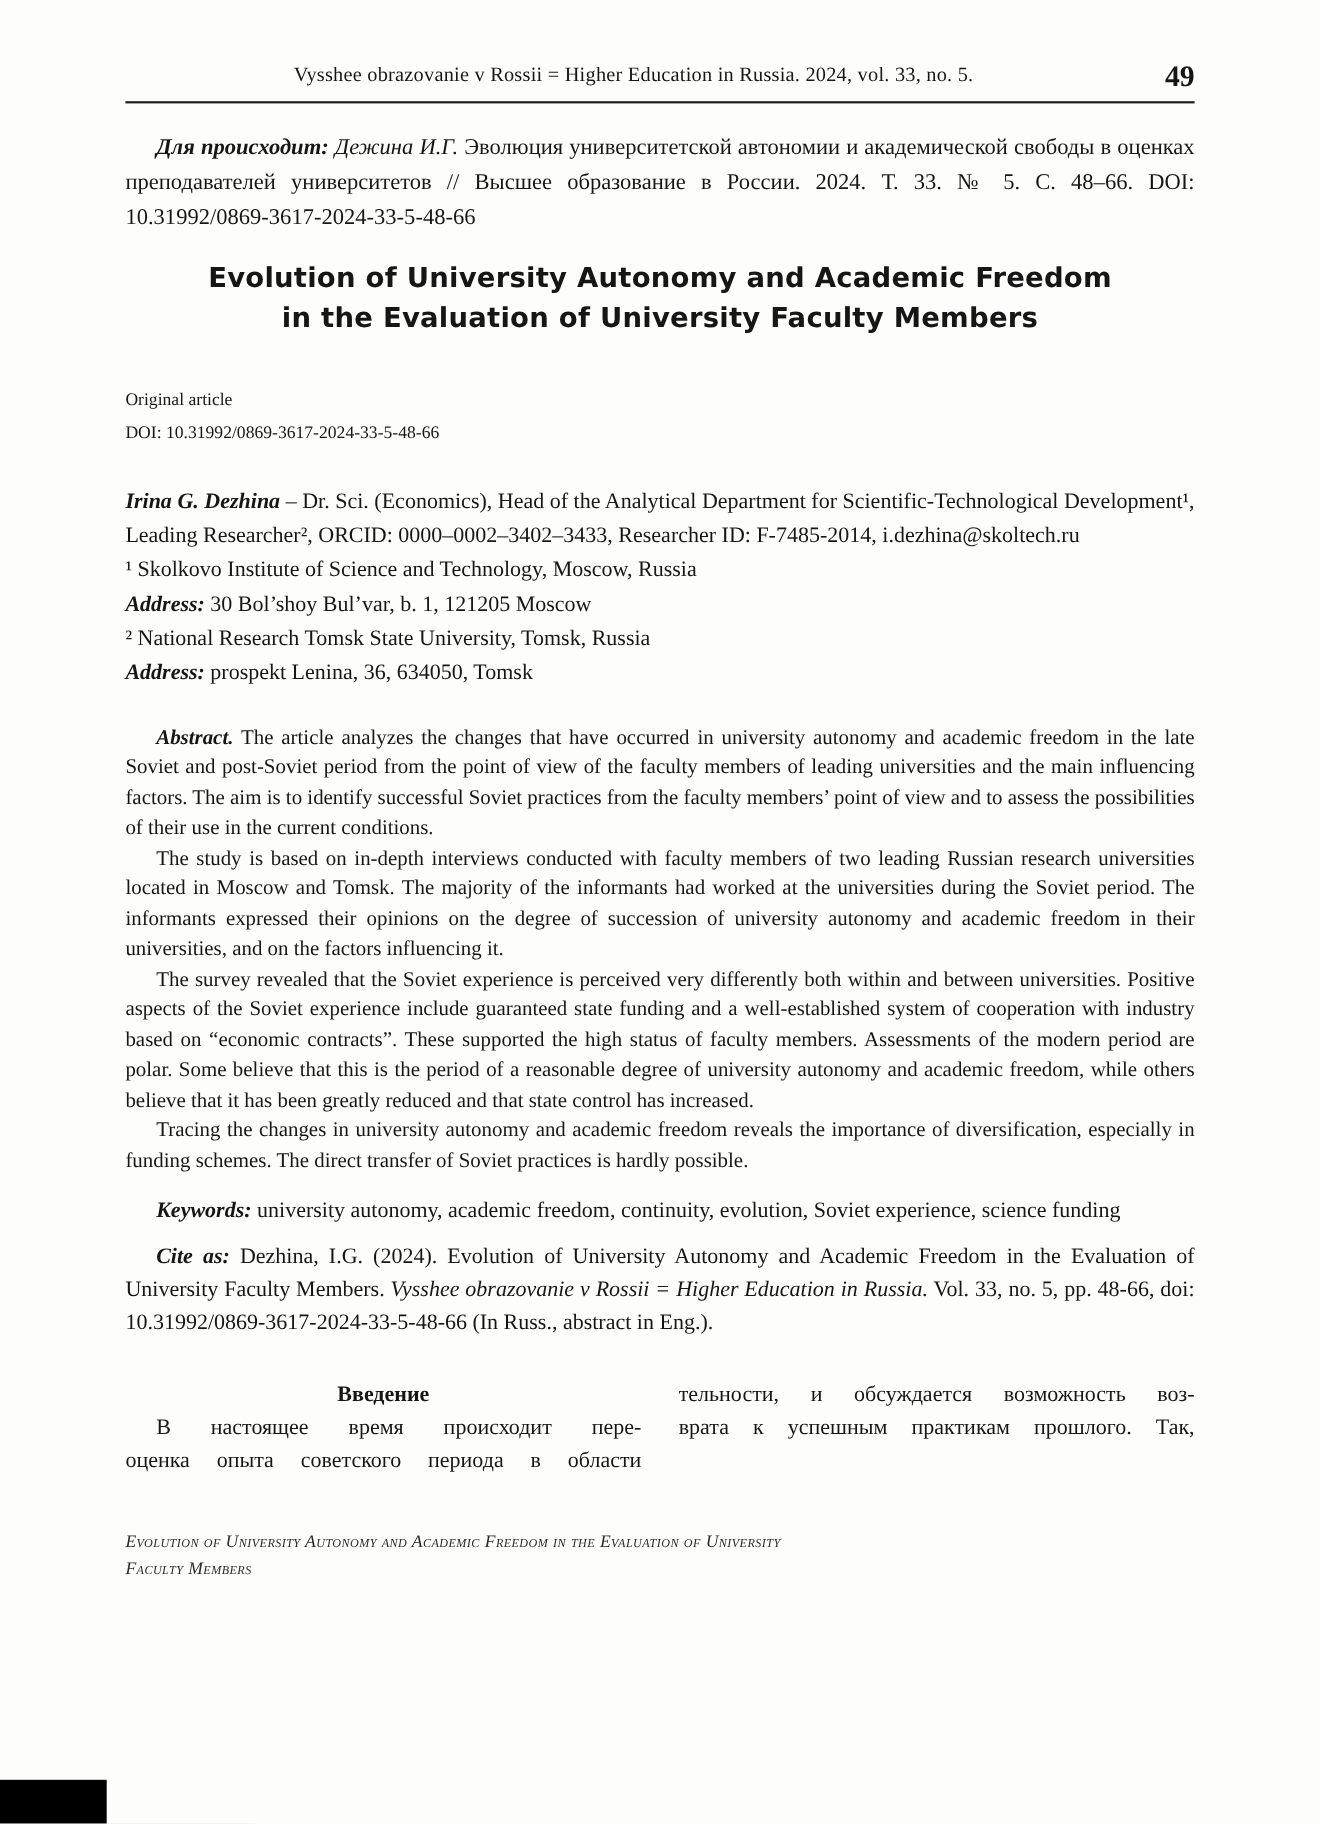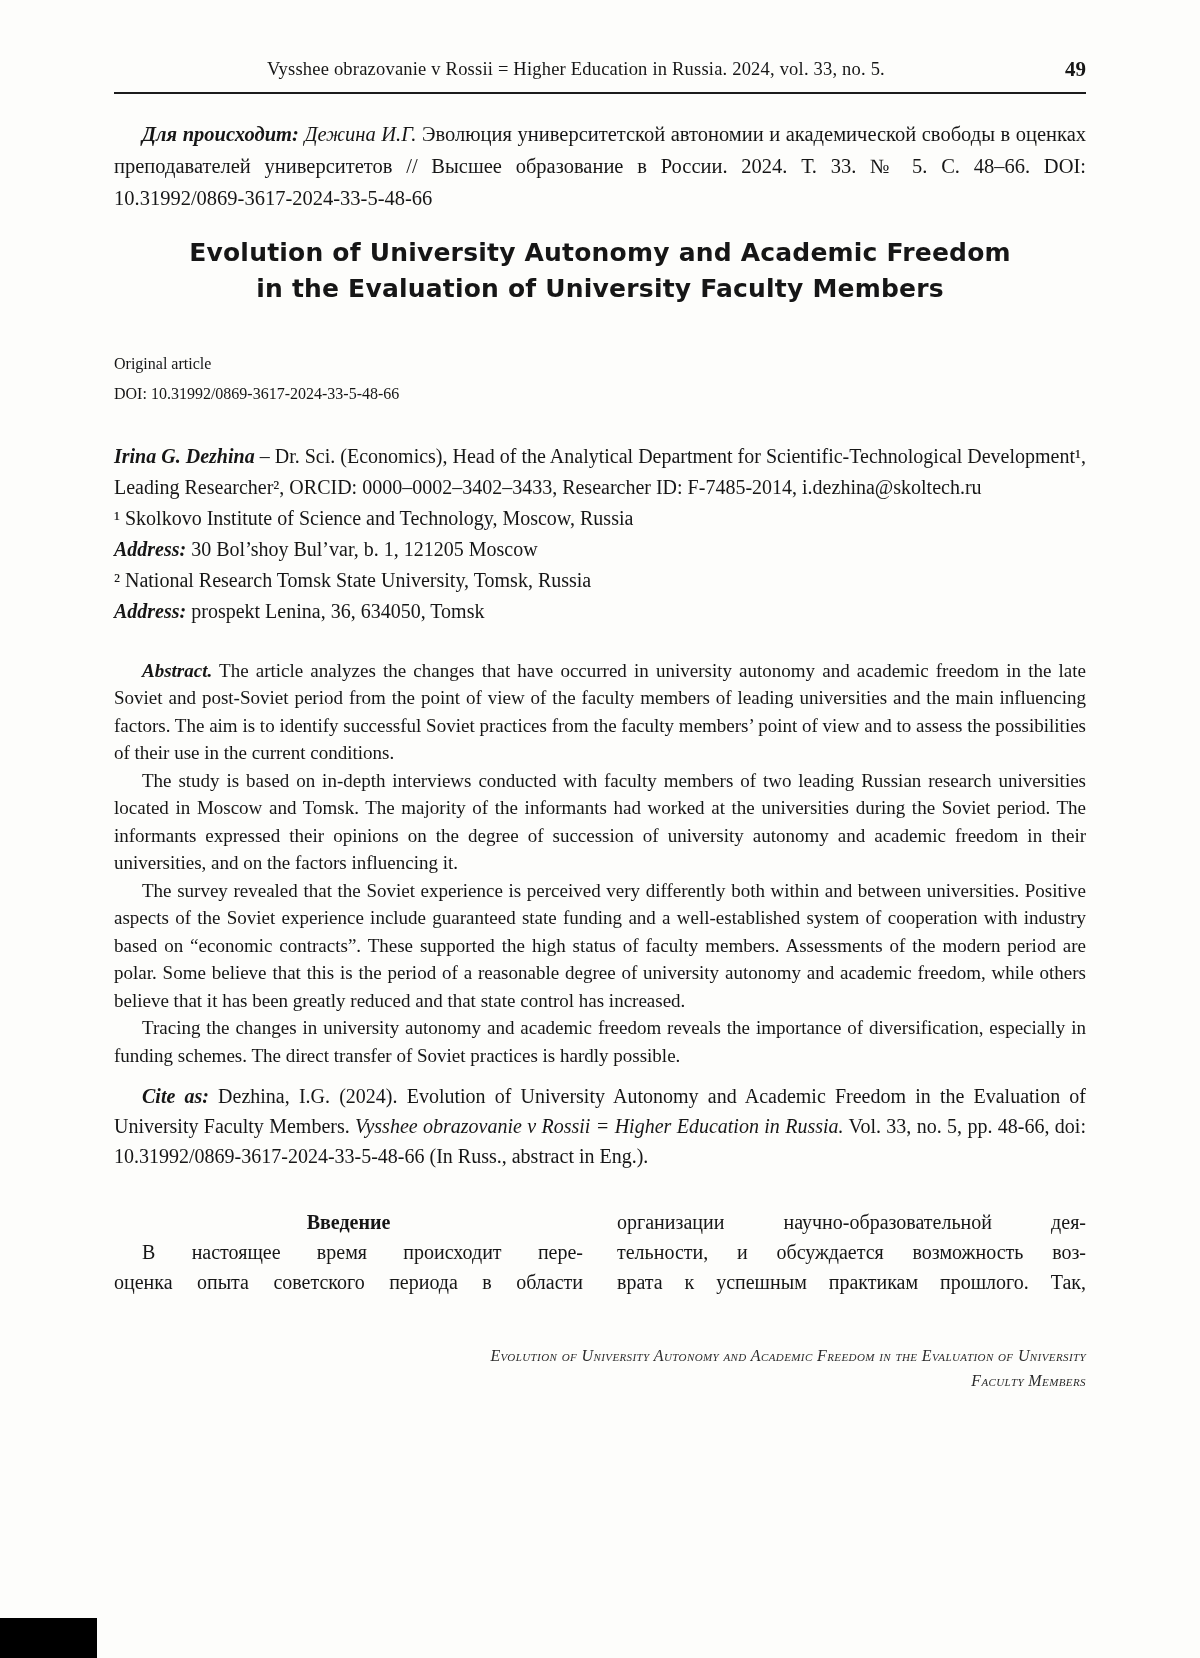--- a/index.html
+++ b/index.html
@@ -22,21 +22,21 @@
   }
 
   
   .header-row {
     display: flex;
     align-items: center;
     font-size: 18.5px;
     line-height: 26px;
   }
   .journal-line { flex: 1; text-align: center; letter-spacing: 0.2px; }
-  .page-number { width: 48px; text-align: right; font-weight: bold; font-size: 21px; }
+  .page-number { width: 48px; text-align: right; font-weight: bold; font-size: 27px; }
   .header-rule {
     border: none;
     border-top: 2px solid #1c1c1c;
     margin: 10px 0 0 0;
   }
 
   
   .citation-ru {
     margin-top: 24px;
     font-size: 20.5px;
@@ -109,21 +109,21 @@
     text-align: center;
     font-weight: bold;
     margin-bottom: 0;
   }
   .jline { text-align: justify; text-align-last: justify; }
   .jline.indent { text-indent: 28px; }
 
   
   .running-footer {
     margin-top: 46px;
-    text-align: right;
+    text-align: left;
     font-style: italic;
     font-variant: small-caps;
     font-size: 16px;
     line-height: 25px;
     color: #2a2a2a;
     letter-spacing: 0.4px;
   }
 
   
   .scan-bar {
@@ -167,31 +167,31 @@
       <div class="affil-line"><span class="bi">Address:</span><span> prospekt Lenina, 36, 634050, Tomsk</span></div>
     </div>
 
     <div class="abstract-block">
       <p><span class="bi">Abstract.</span><span> The article analyzes the changes that have occurred in university autonomy and academic freedom in the late Soviet and post-Soviet period from the point of view of the faculty members of leading universities and the main influencing factors. The aim is to identify successful Soviet practices from the faculty members’ point of view and to assess the possibilities of their use in the current conditions.</span></p>
       <p>The study is based on in-depth interviews conducted with faculty members of two leading Russian research universities located in Moscow and Tomsk. The majority of the informants had worked at the universities during the Soviet period. The informants expressed their opinions on the degree of succession of university autonomy and academic freedom in their universities, and on the factors influencing it.</p>
       <p>The survey revealed that the Soviet experience is perceived very differently both within and between universities. Positive aspects of the Soviet experience include guaranteed state funding and a well-established system of cooperation with industry based on “economic contracts”. These supported the high status of faculty members. Assessments of the modern period are polar. Some believe that this is the period of a reasonable degree of university autonomy and academic freedom, while others believe that it has been greatly reduced and that state control has increased.</p>
       <p>Tracing the changes in university autonomy and academic freedom reveals the importance of diversification, especially in funding schemes. The direct transfer of Soviet practices is hardly possible.</p>
     </div>
 
+    <p class="keywords-para"><span class="bi">Keywords:</span><span> university autonomy, academic freedom, continuity, evolution, Soviet experience, science funding</span></p>
 
     <p class="citeas-para"><span class="bi">Cite as:</span><span> Dezhina, I.G. (2024). Evolution of University Autonomy and Academic Freedom in the Evaluation of University Faculty Members. </span><span class="it">Vysshee obrazovanie v Rossii = Higher Education in Russia.</span><span> Vol. 33, no. 5, pp. 48-66, doi: 10.31992/0869-3617-2024-33-5-48-66 (In Russ., abstract in Eng.).</span></p>
 
     <div class="intro-columns">
       <div class="intro-col">
         <div class="intro-heading">Введение</div>
         <div class="jline indent">В настоящее время происходит пере-</div>
         <div class="jline">оценка опыта советского периода в области</div>
       </div>
       <div class="intro-col">
-        <div class="jline">организации научно-образовательной дея-</div>
         <div class="jline">тельности, и обсуждается возможность воз-</div>
         <div class="jline">врата к успешным практикам прошлого. Так,</div>
       </div>
     </div>
 
     <div class="running-footer">
       <div>Evolution of University Autonomy and Academic Freedom in the Evaluation of University</div>
       <div>Faculty Members</div>
     </div>
 

